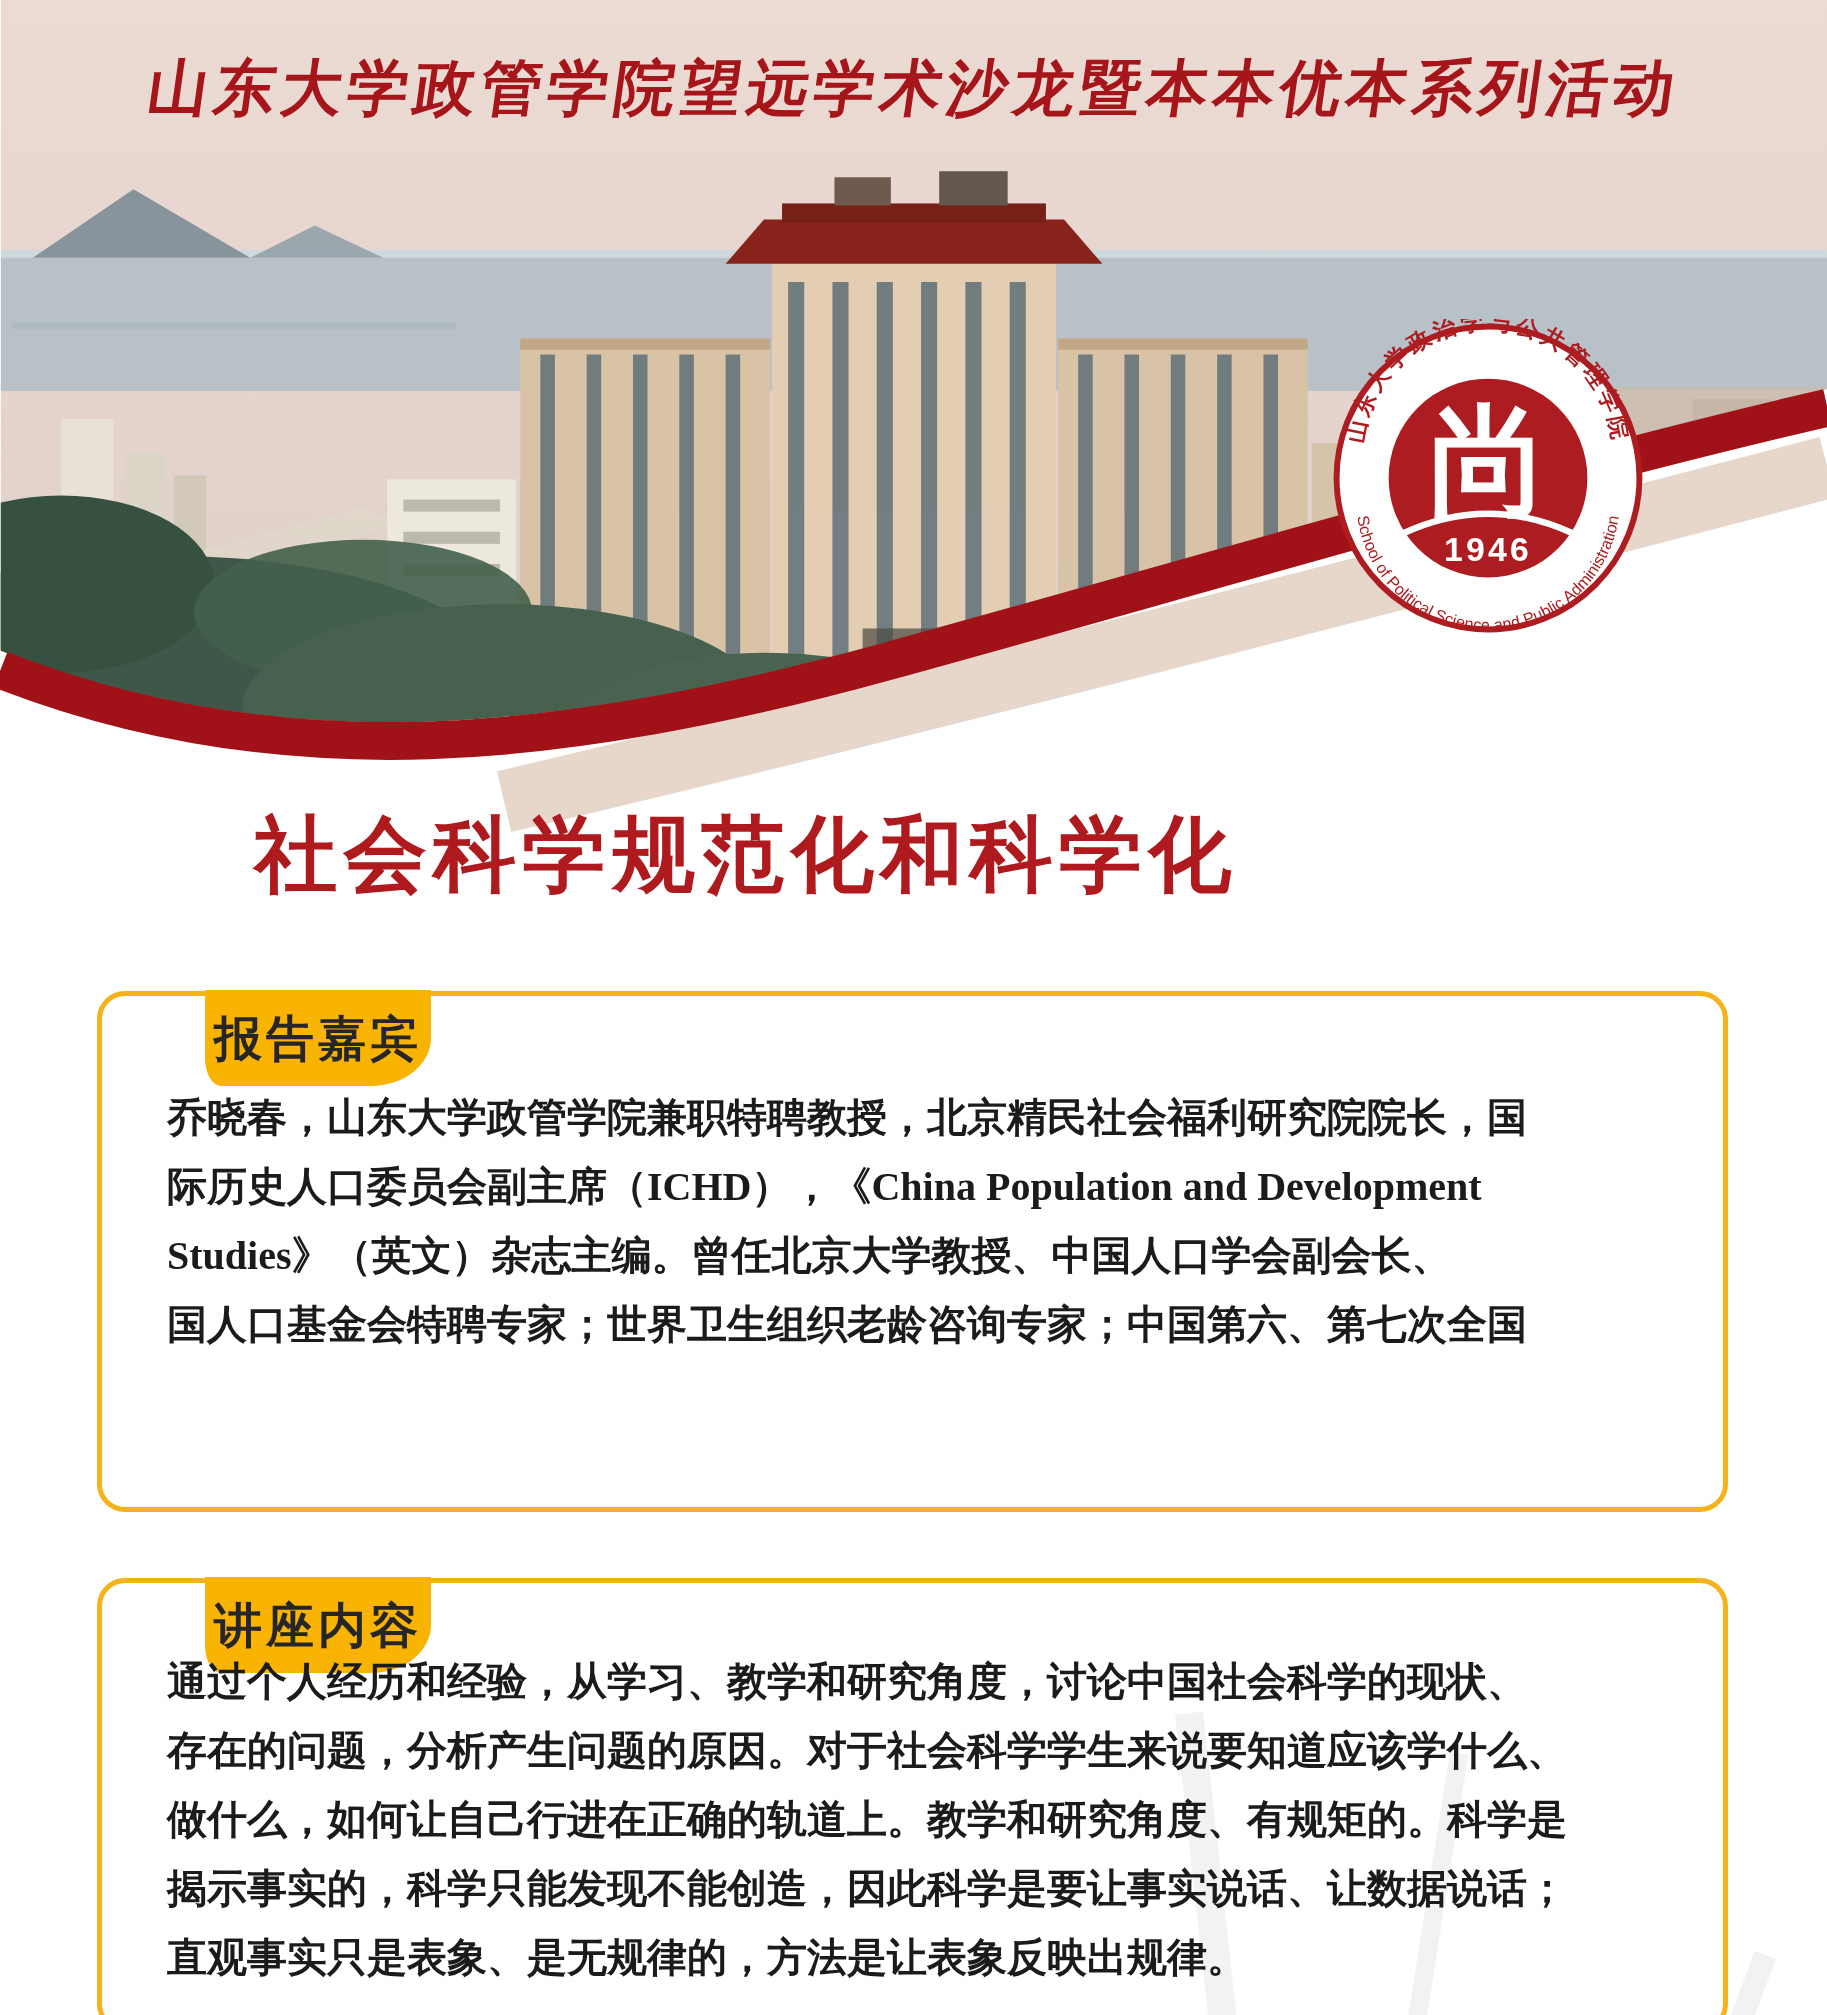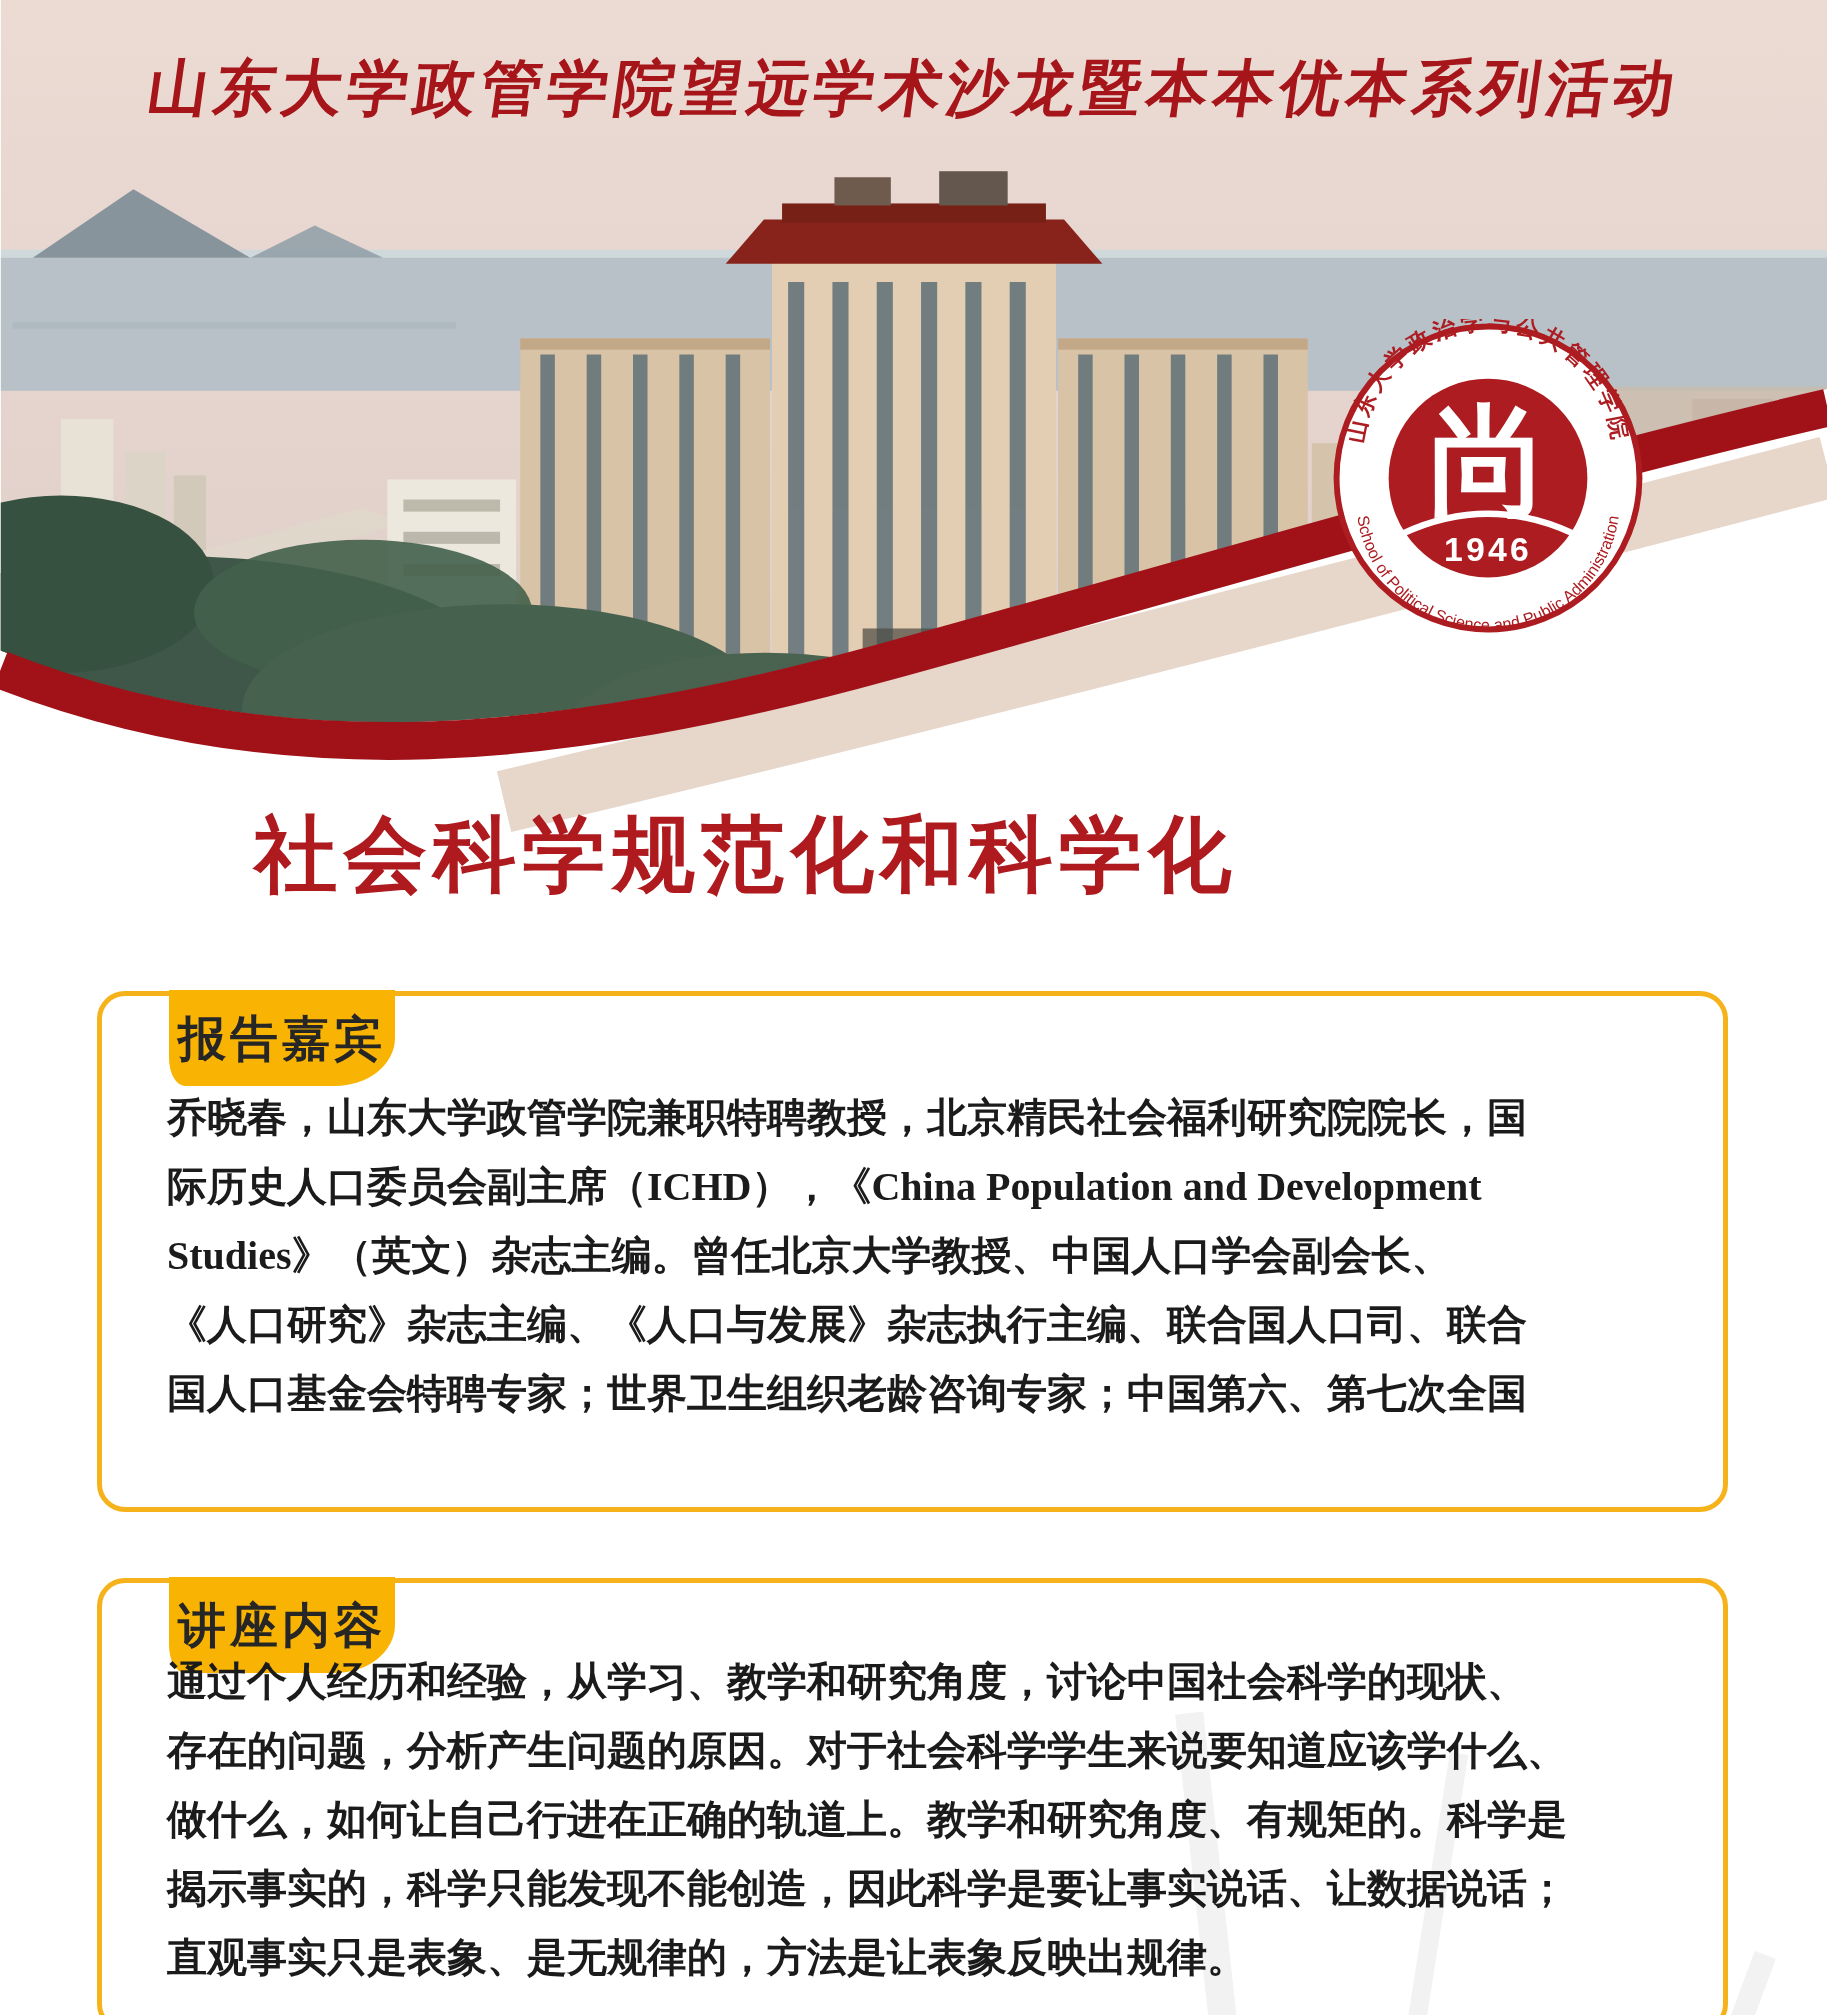--- a/index.html
+++ b/index.html
@@ -27,21 +27,21 @@
   }
   .box-speaker{top:991px;height:511px;}
   .box-content{top:1578px;height:444px;}
   .tag{
     position:absolute;top:-5.6px;left:67px;height:96px;background:#F9B403;
     border-radius:0 0 60px 16px / 0 0 48px 28px;
     display:flex;align-items:flex-start;justify-content:center;
     font-size:48px;font-weight:bold;color:#262626;letter-spacing:4px;
     padding-top:17px;box-sizing:border-box;white-space:nowrap;
   }
-  .tag-4{width:226px;}
+  .tag-4{width:226px;margin-left:36px;}
   .lines{position:absolute;left:29px;right:20px;margin-left:36px;}
   .line{
     height:69px;line-height:69px;font-size:40px;font-weight:bold;color:#1B1B1B;
     white-space:nowrap;
   }
 </style>
 </head>
 <body>
 
 <svg class="abs" style="left:0;top:0" width="1828" height="846" viewBox="0 0 4535 2100">
@@ -154,21 +154,20 @@
 </svg>
 
 <div class="poster-title">社会科学规范化和科学化</div>
 
 <section class="box box-speaker">
   <div class="tag tag-4">报告嘉宾</div>
   <div class="lines" style="top:87px">
     <div class="line">乔晓春，山东大学政管学院兼职特聘教授，北京精民社会福利研究院院长，国</div>
     <div class="line">际历史人口委员会副主席（ICHD），《China Population and Development</div>
     <div class="line">Studies》（英文）杂志主编。曾任北京大学教授、中国人口学会副会长、</div>
-    <div class="line">《人口研究》杂志主编、《人口与发展》杂志执行主编、联合国人口司、联合</div>
     <div class="line">国人口基金会特聘专家；世界卫生组织老龄咨询专家；中国第六、第七次全国</div>
   </div>
 </section>
 
 <section class="box box-content">
   <div class="tag tag-4">讲座内容</div>
   <div class="lines" style="top:64px">
     <div class="line">通过个人经历和经验，从学习、教学和研究角度，讨论中国社会科学的现状、</div>
     <div class="line">存在的问题，分析产生问题的原因。对于社会科学学生来说要知道应该学什么、</div>
     <div class="line">做什么，如何让自己行进在正确的轨道上。教学和研究角度、有规矩的。科学是</div>

